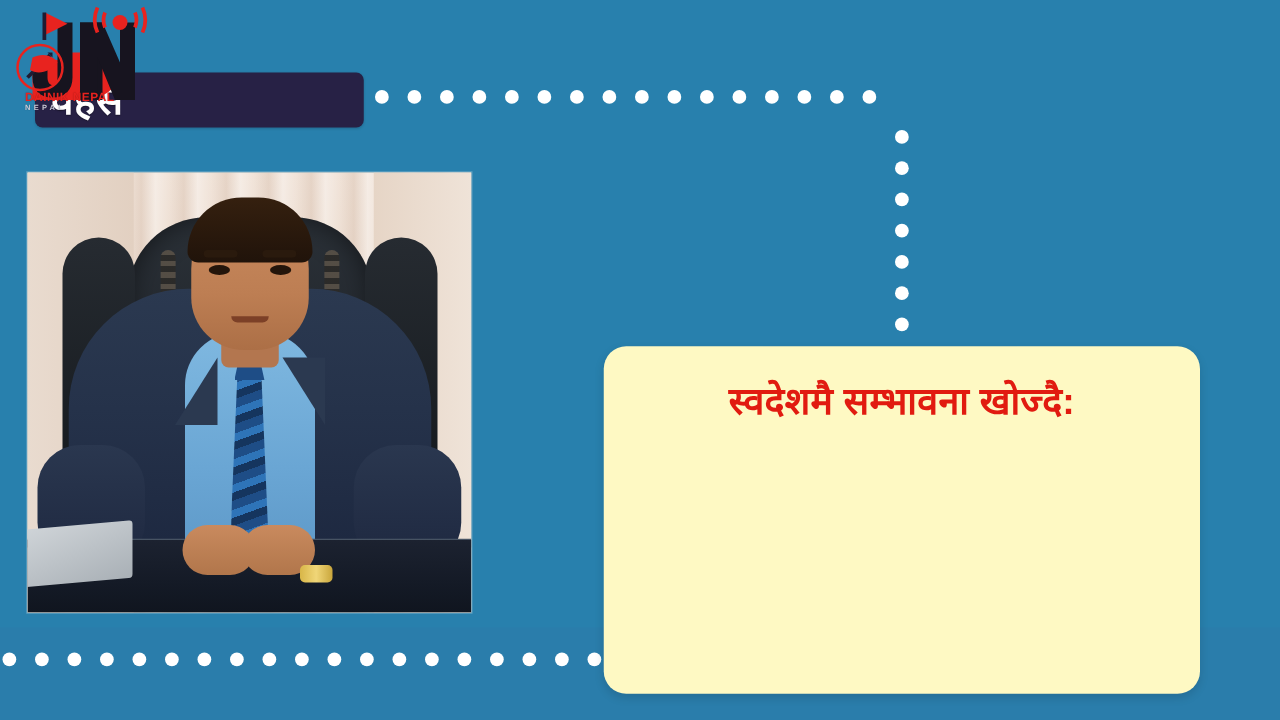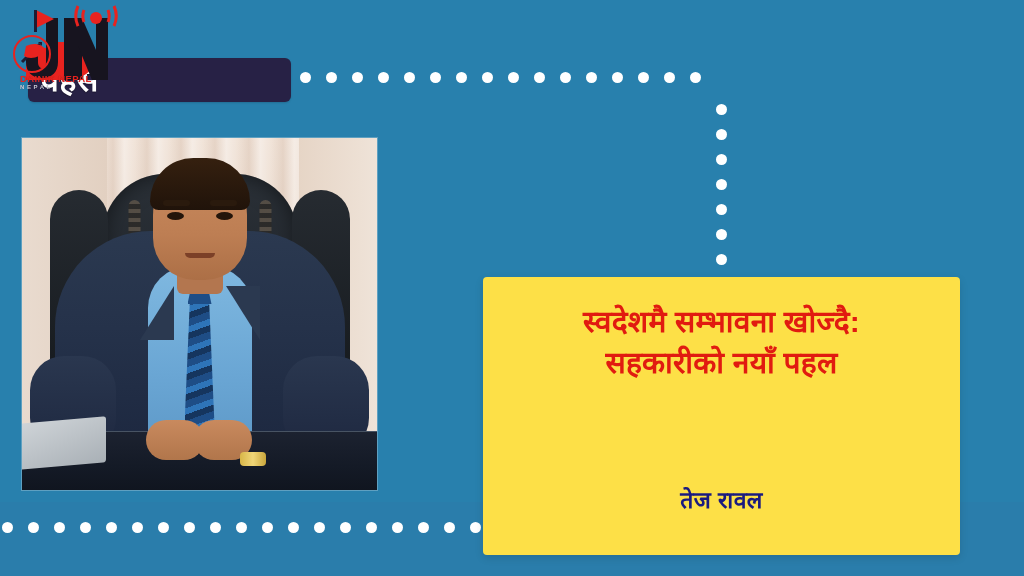--- a/index.html
+++ b/index.html
@@ -171,21 +171,21 @@
   .ph-sleeveL,.ph-sleeveR{
     position:absolute;bottom:38px;width:86px;height:96px;border-radius:34px;
     background:linear-gradient(180deg,#2a374f,#1e2840);
   }
   .ph-sleeveL{left:8px;}
   .ph-sleeveR{right:8px;}
 
   
   .card{
     position:absolute;left:483px;top:277px;width:477px;height:278px;
-    background:#fde047;border-radius:4px;
+    background:#fef9c3;border-radius:18px;
     box-shadow:0 3px 8px rgba(0,0,0,.12);
   }
   .headline{
     position:absolute;left:0;right:0;top:24px;
     text-align:center;
     color:#e11b10;
     font-size:30px;font-weight:700;line-height:1.38;
     letter-spacing:.2px;
     padding:0 14px;
     font-family:"Liberation Sans","DejaVu Sans",sans-serif;
@@ -319,18 +319,16 @@
     <div class="ph-desk"></div>
     <div class="ph-laptop"></div>
     <div class="ph-handL"></div>
     <div class="ph-handR"></div>
     <div class="ph-watch"></div>
   </div>
 
   <div class="card">
     <div class="headline" id="headline">
         <div>स्वदेशमै सम्भावना खोज्दै:</div>
-        <div>सहकारीको नयाँ पहल</div>
       </div>
-    <div class="byline">तेज रावल</div>
   </div>
 
 </div>
 
 </body></html>

